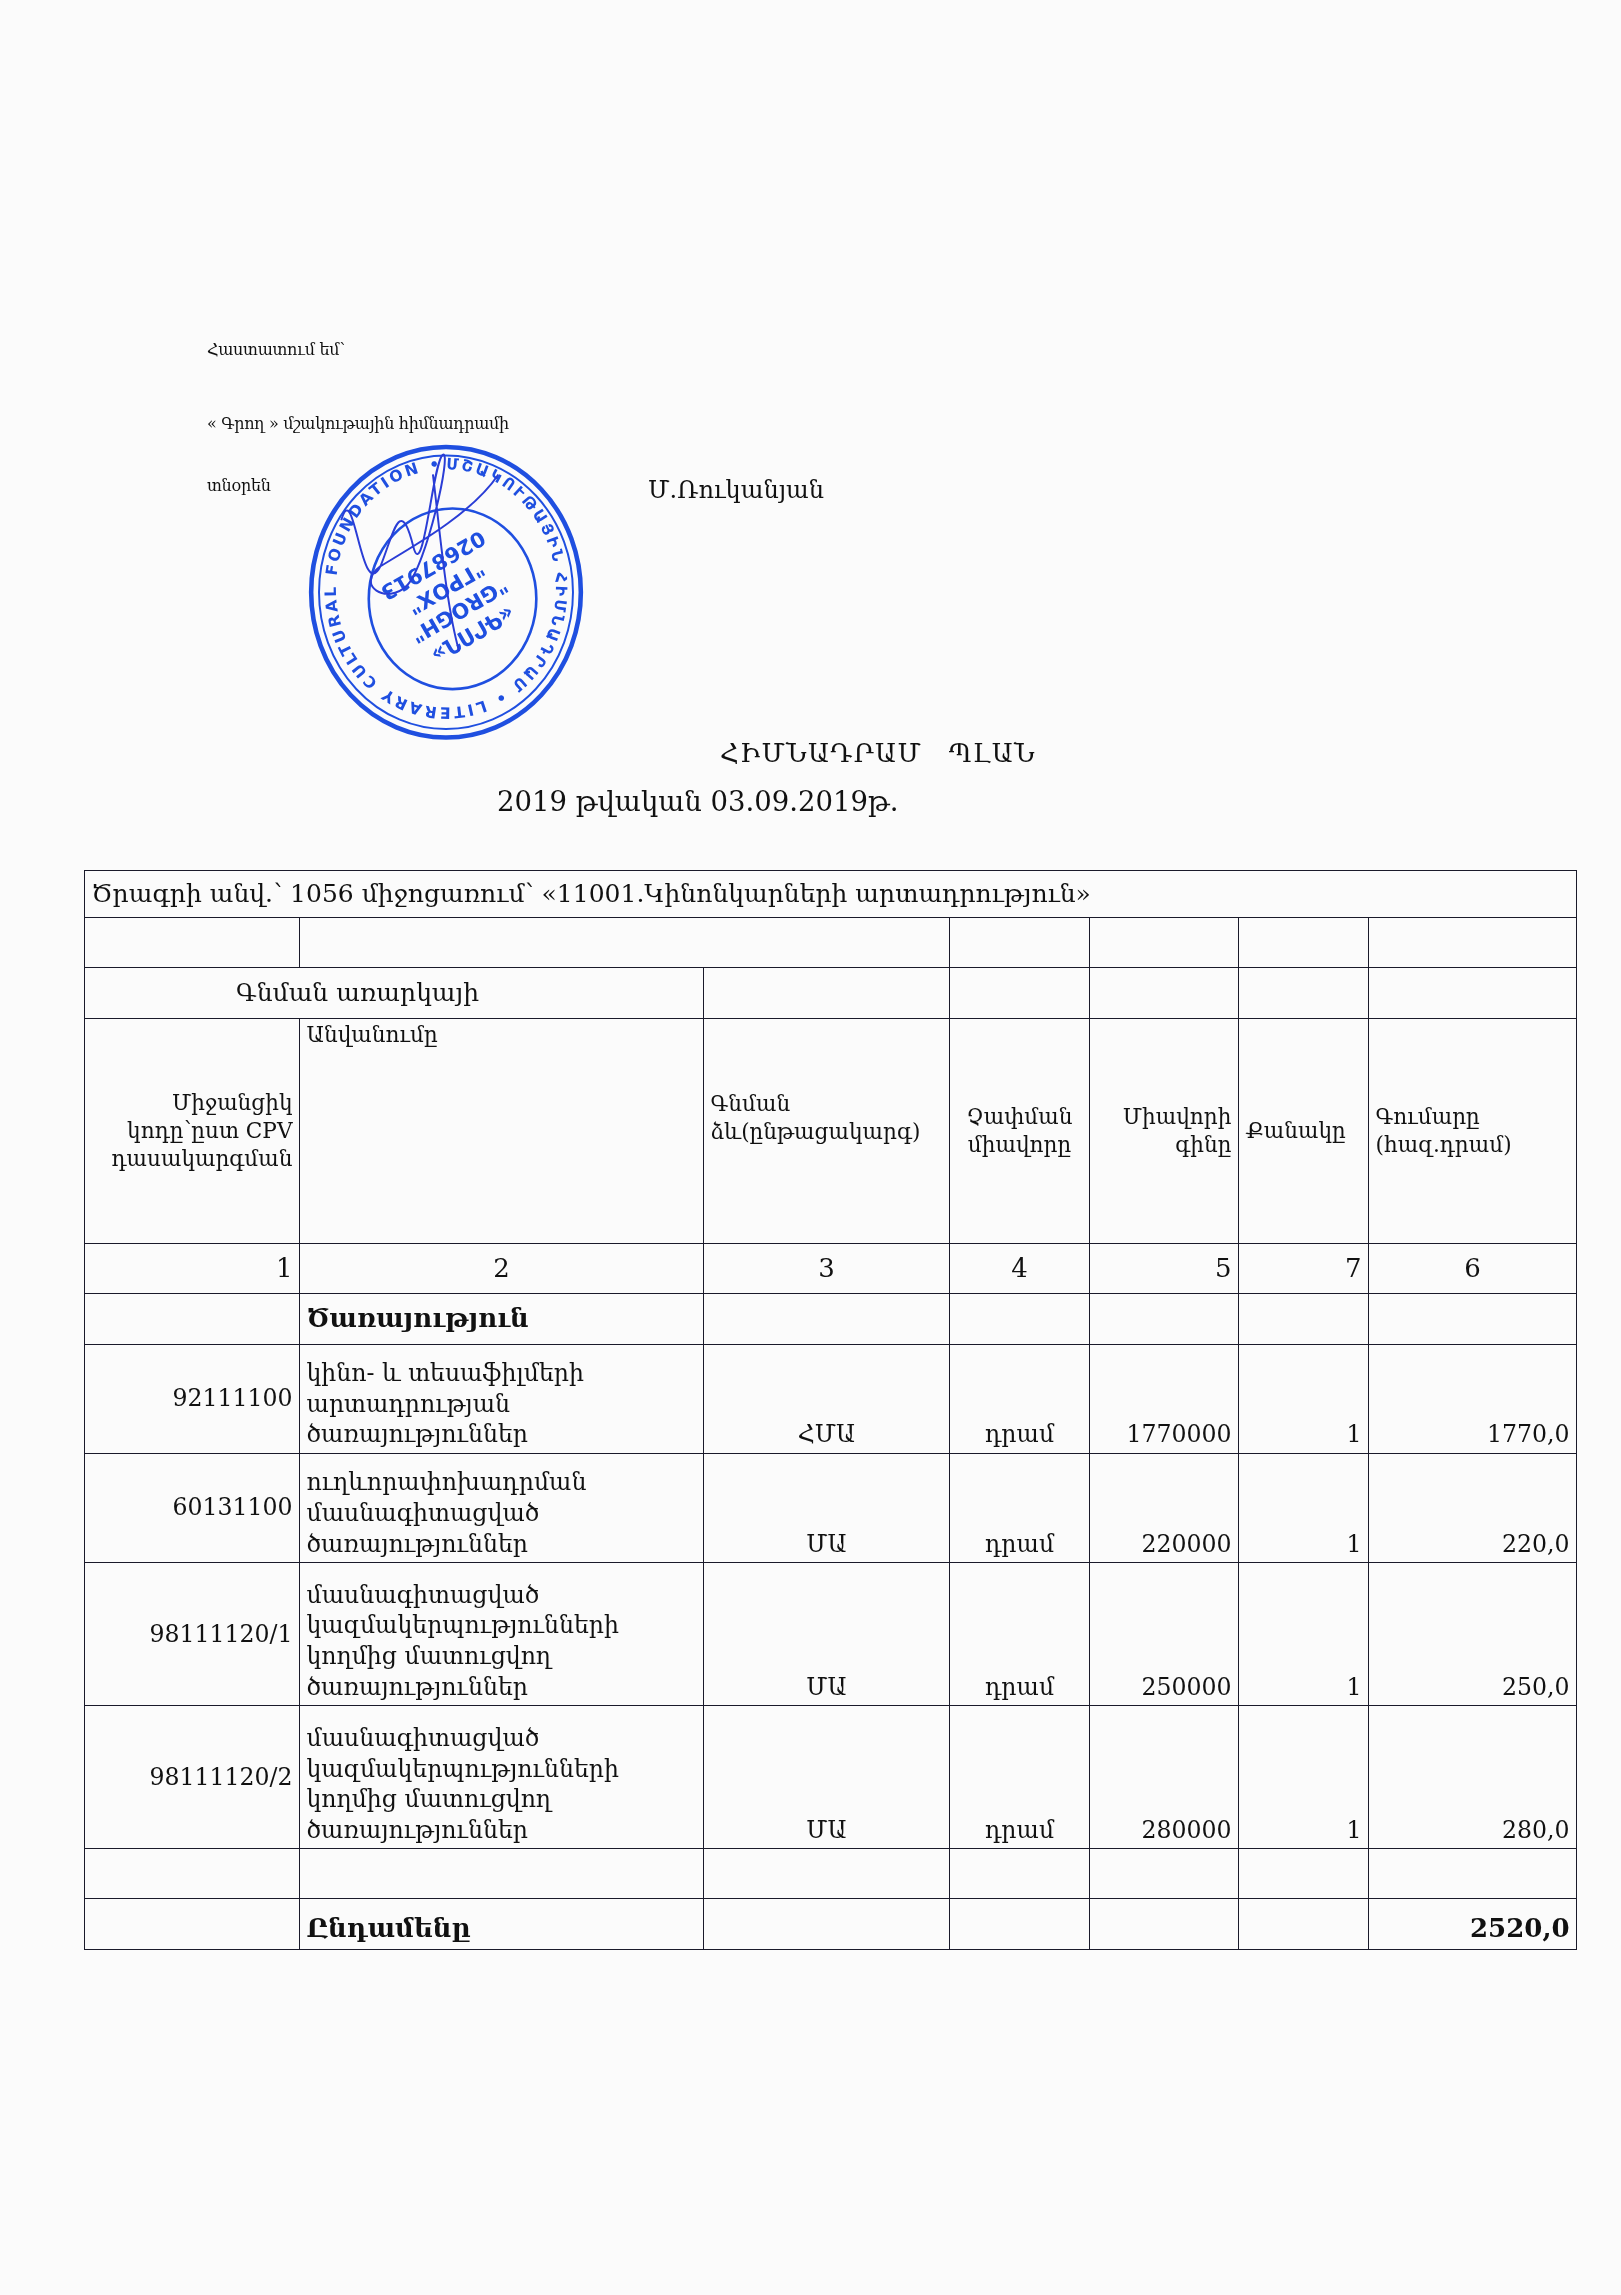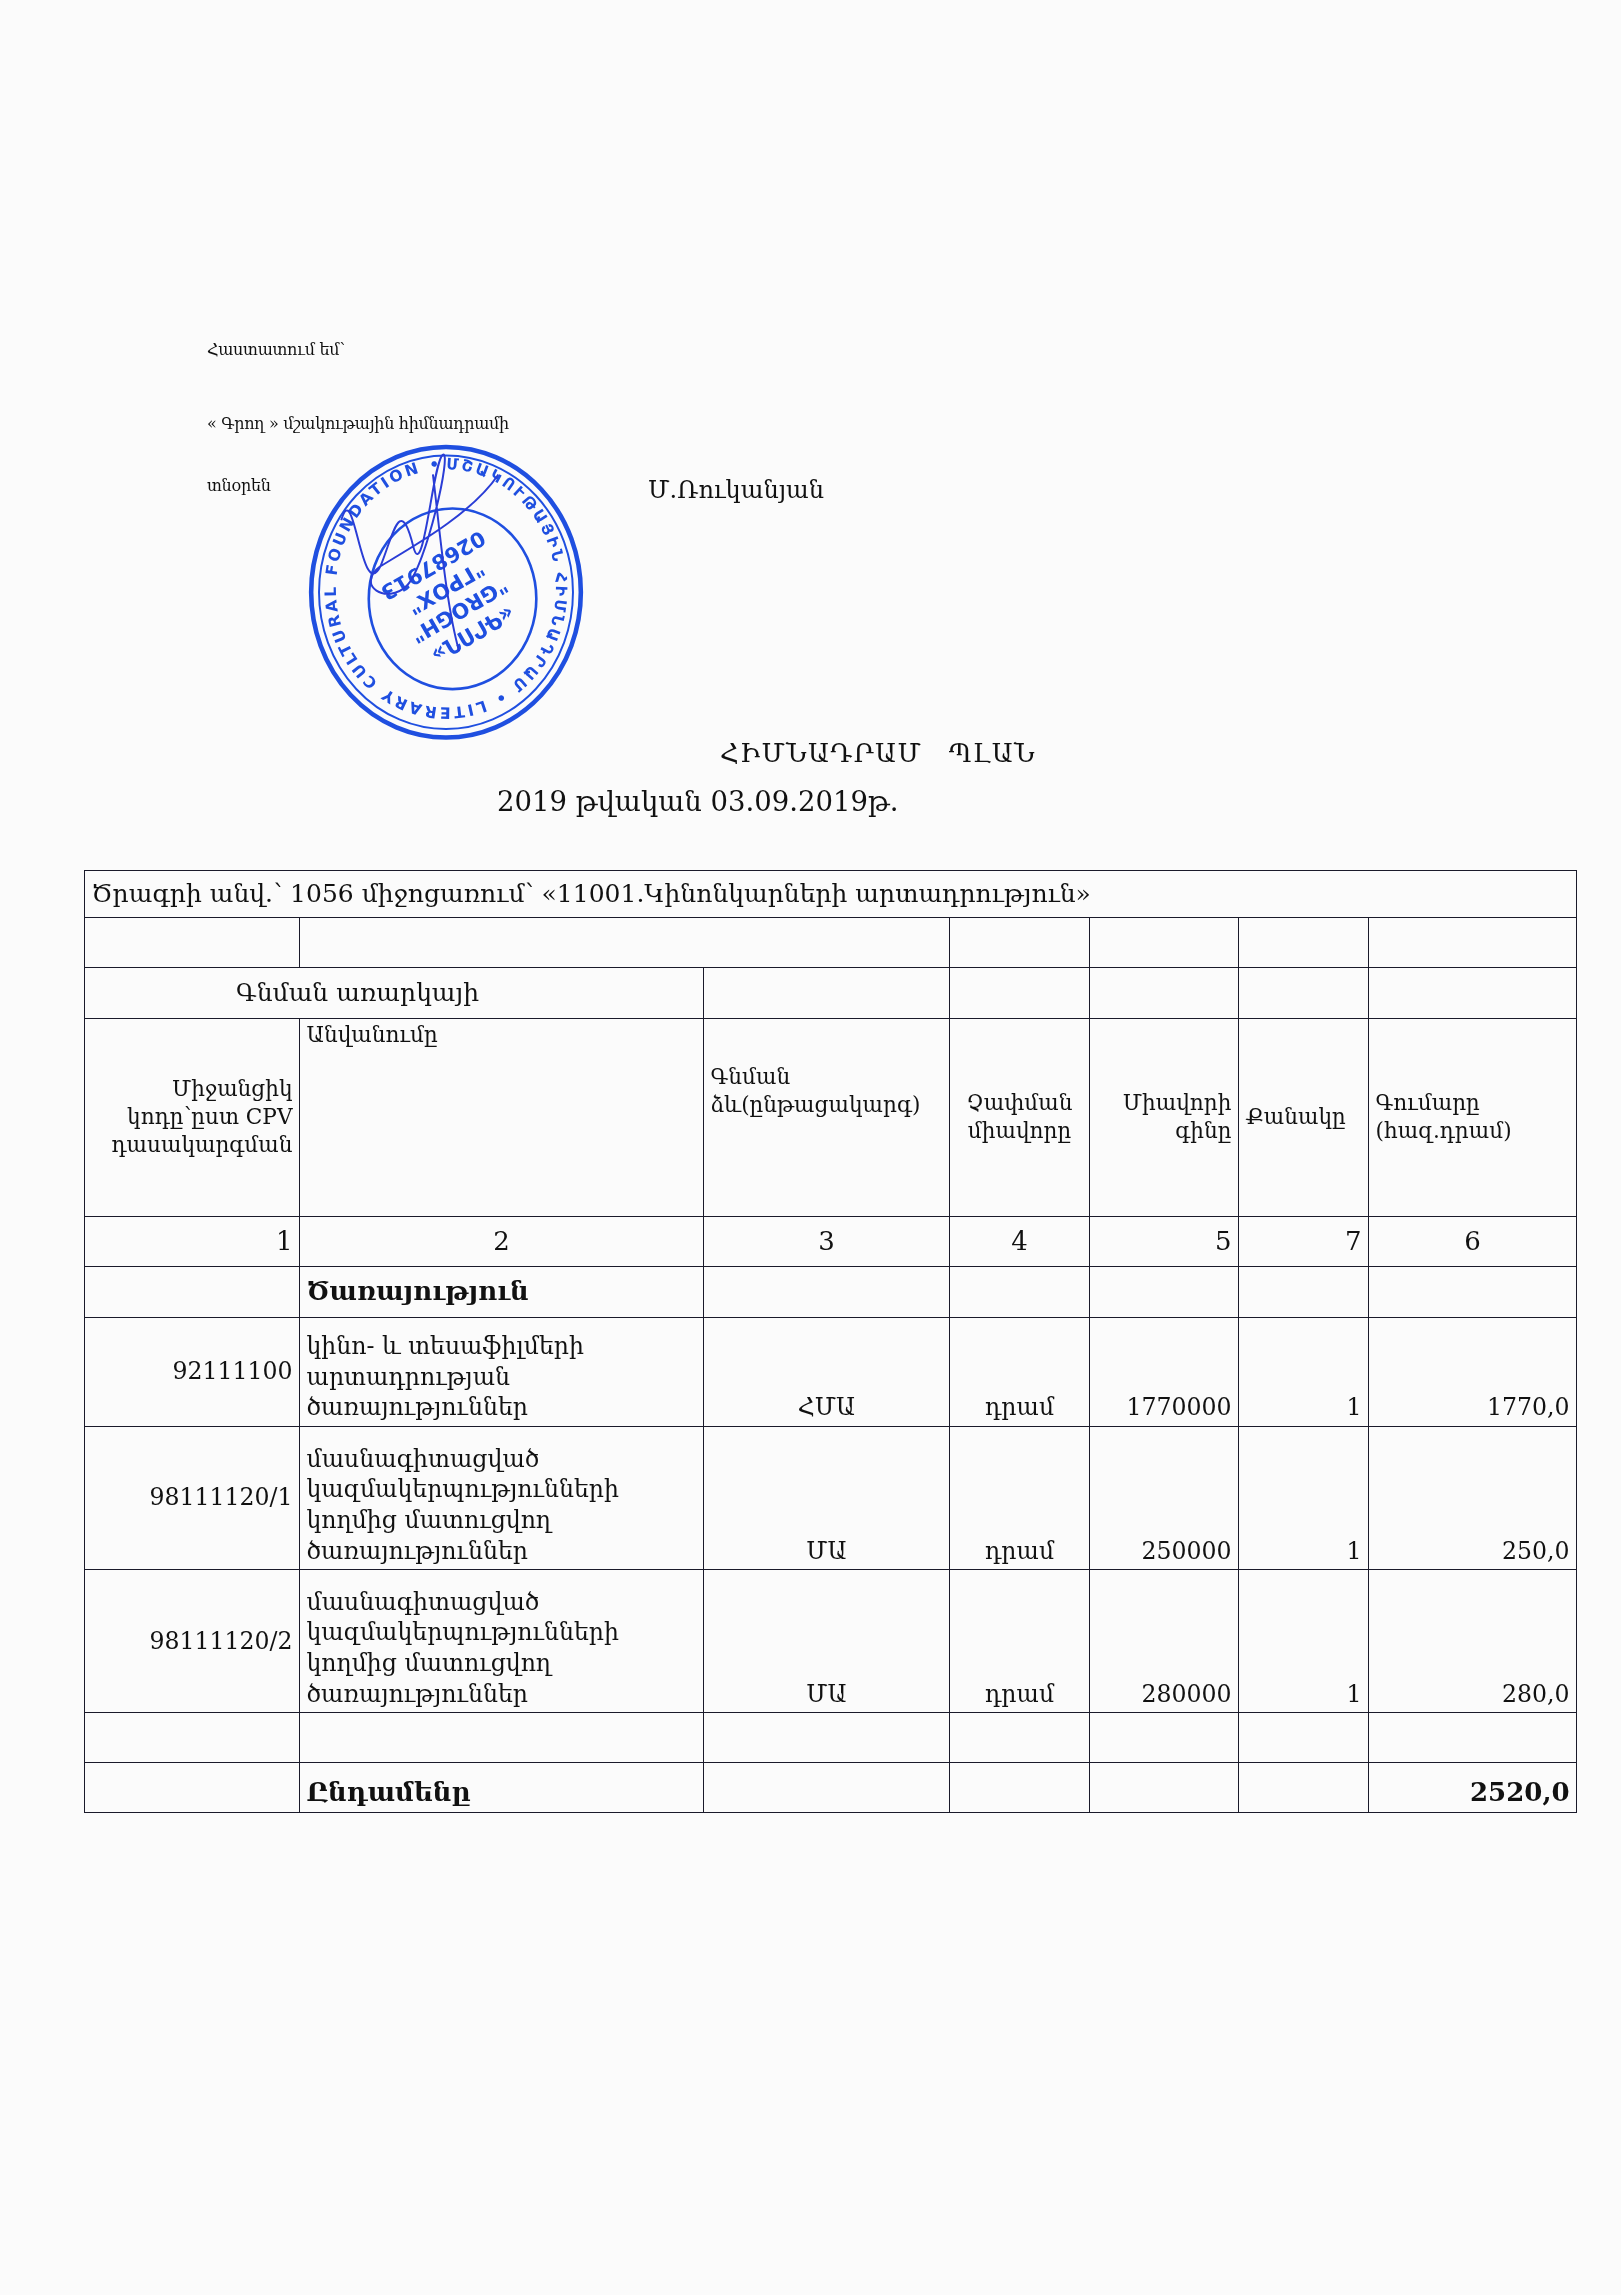--- a/index.html
+++ b/index.html
@@ -103,21 +103,21 @@
       <td colspan="2" class="subject-label">Գնման  առարկայի</td>
       <td></td>
       <td></td>
       <td></td>
       <td></td>
       <td></td>
     </tr>
     <tr class="r-head">
       <td class="right">Միջանցիկ կոդը՝ըստ CPV դասակարգման</td>
       <td class="left" style="vertical-align:top;">Անվանումը</td>
-      <td class="left" style="vertical-align:top;padding-top:44px">Գնման ձև(ընթացակարգ)</td>
+      <td class="left" style="vertical-align:top;padding-top:71px">Գնման ձև(ընթացակարգ)</td>
       <td class="center">Չափման միավորը</td>
       <td class="right">Միավորի գինը</td>
       <td class="left">Քանակը</td>
       <td class="left">Գումարը (հազ.դրամ)</td>
     </tr>
     <tr class="r-nums">
       <td class="right">1</td>
       <td class="center">2</td>
       <td class="center">3</td>
       <td class="center">4</td>
@@ -136,20 +136,29 @@
     </tr>
 
     <tr class="r-item h3">
       <td class="code">92111100</td>
       <td class="left"> կինո- և տեսաֆիլմերի արտադրության ծառայություններ</td>
       <td class="center big">ՀՄԱ</td>
       <td class="center big">դրամ</td>
       <td class="right big">1770000</td>
       <td class="right big">1</td>
       <td class="right big">1770,0</td>
+    </tr>
+    <tr class="r-item h3">
+      <td class="code">60131100</td>
+      <td class="left">ուղևորափոխադրման մասնագիտացված ծառայություններ</td>
+      <td class="center big">ՄԱ</td>
+      <td class="center big">դրամ</td>
+      <td class="right big">220000</td>
+      <td class="right big">1</td>
+      <td class="right big">220,0</td>
     </tr>
     <tr class="r-item h4">
       <td class="code">98111120/1</td>
       <td class="left">մասնագիտացված կազմակերպությունների կողմից մատուցվող ծառայություններ</td>
       <td class="center big">ՄԱ</td>
       <td class="center big">դրամ</td>
       <td class="right big">250000</td>
       <td class="right big">1</td>
       <td class="right big">250,0</td>
     </tr>

